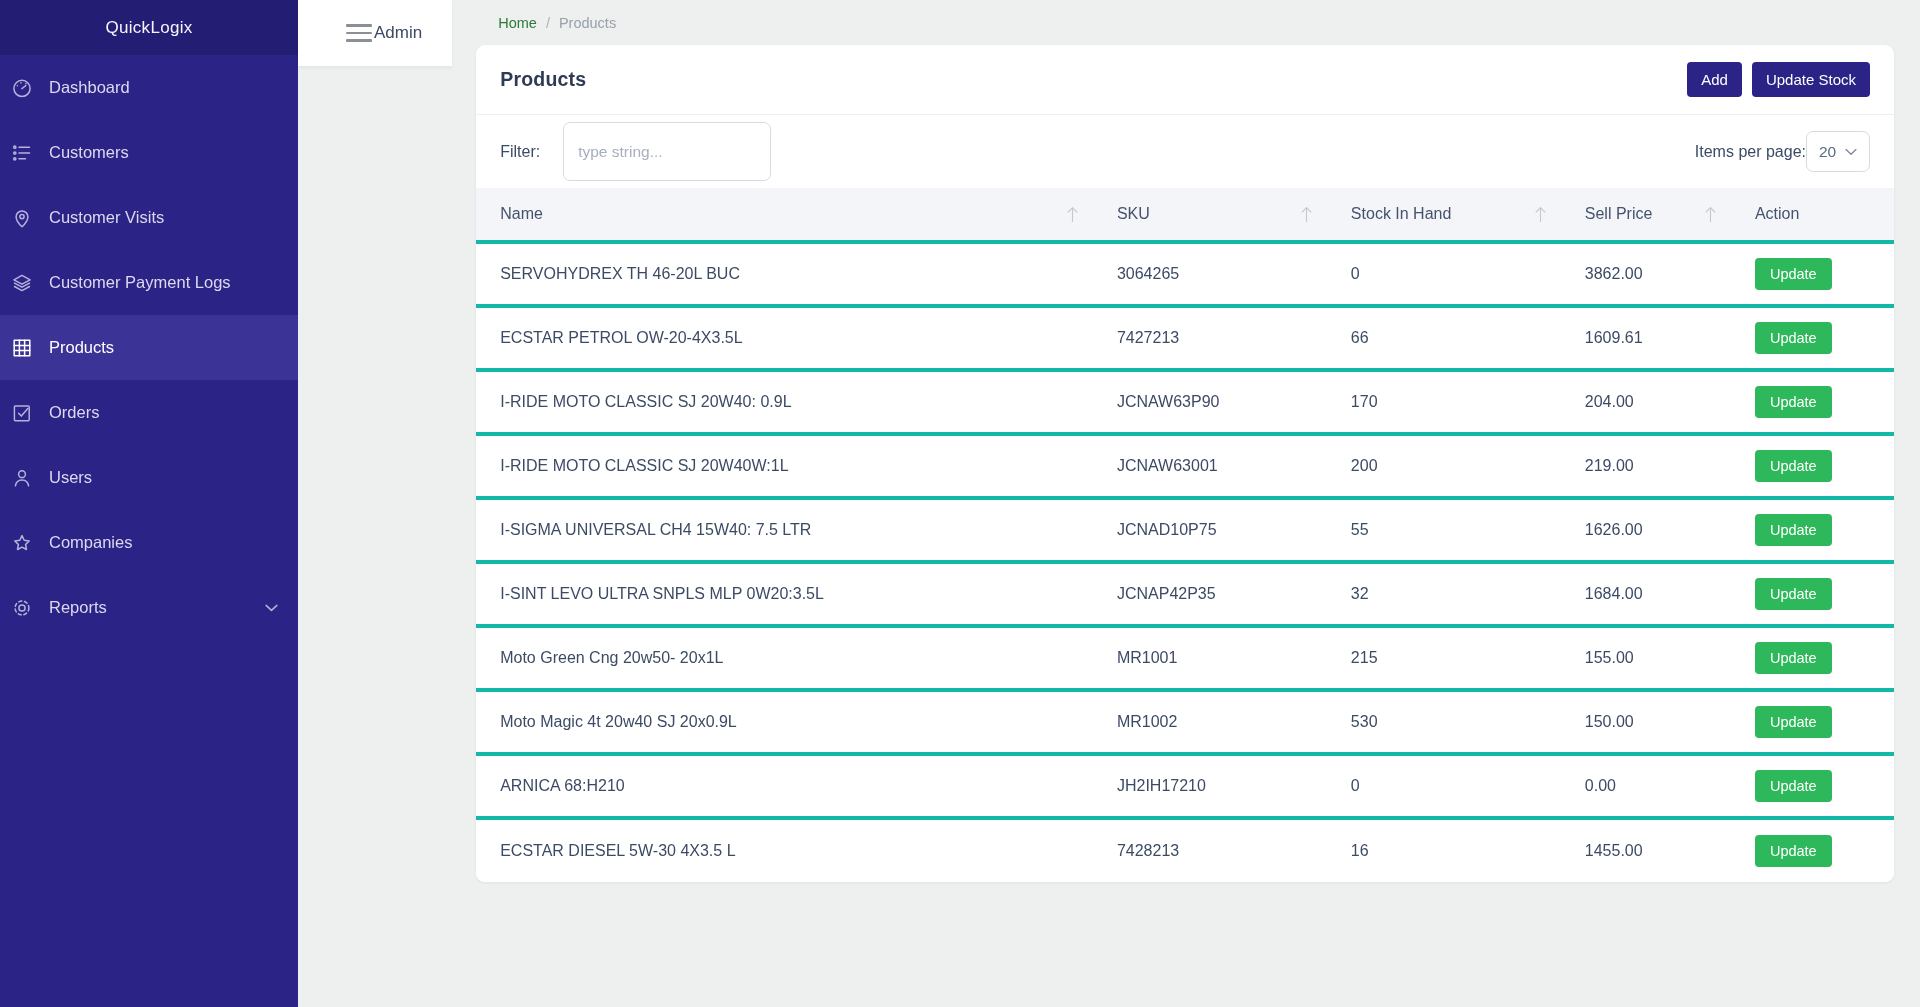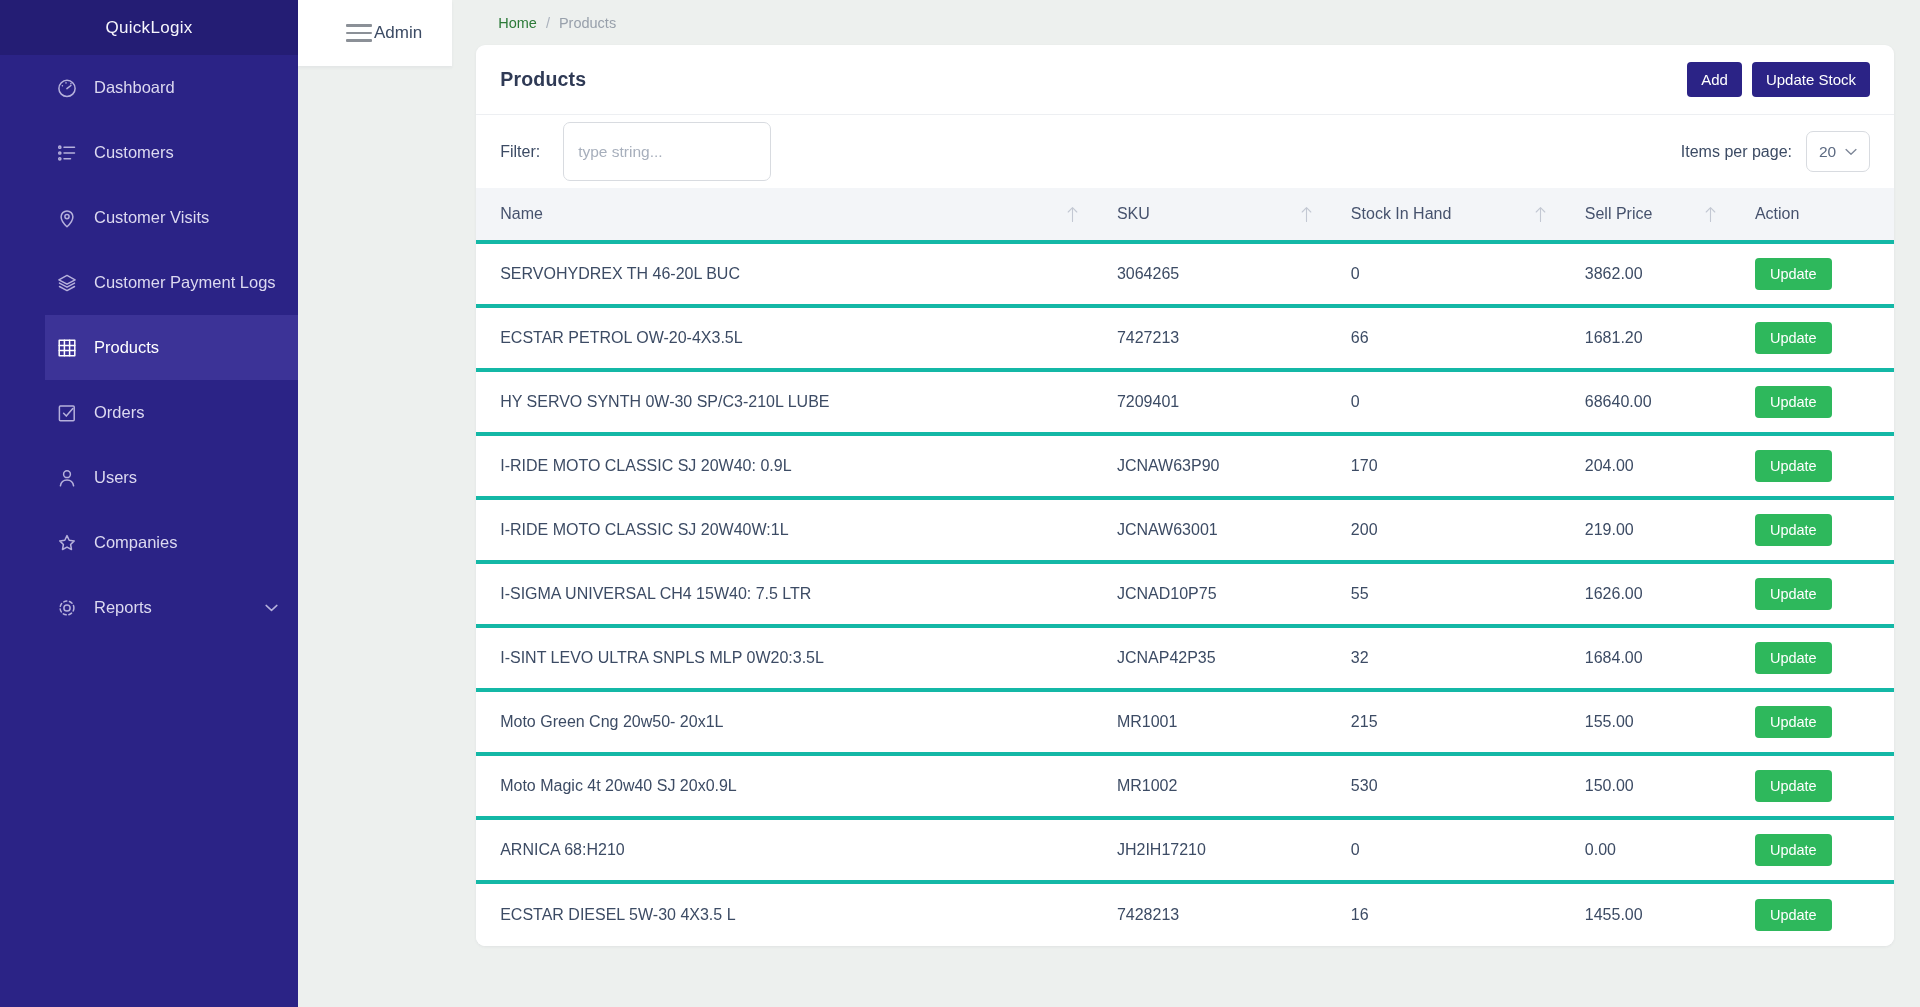--- a/index.html
+++ b/index.html
@@ -7,21 +7,21 @@
     --c-accent:#2b2386; --c-success:#2eb85c; --c-link-green:#2c7a38;
     --c-page-bg:#edf0ee; --c-header-bg:#f3f5f8; --c-text:#3c4b64;
   }
   *{box-sizing:border-box;margin:0;padding:0;}
   html,body{width:1920px;height:1007px;overflow:hidden;}
   body{font-family:"Liberation Sans",sans-serif;display:flex;background:var(--c-page-bg);color:var(--c-text);}
 
   
   .sidebar{width:298px;flex:none;background:var(--c-sidebar);display:flex;flex-direction:column;}
   .brand{height:55px;background:var(--c-brand-band);color:#f6f5fc;display:flex;align-items:center;justify-content:center;font-size:17px;letter-spacing:.3px;cursor:pointer;}
-  .side-nav{list-style:none;margin-left:45px;}
+  .side-nav{list-style:none;}
   .side-item{height:65px;display:flex;align-items:center;padding:0 20px 0 10px;gap:15px;font-size:16.5px;color:#dcd9f0;cursor:pointer;}
   .side-item.active{background:var(--c-sidebar-active);color:#fff;}
   .side-icon{width:24px;height:24px;flex:none;color:#b6b1dc;}
   .side-item.active .side-icon{color:#ffffff;}
   .side-icon svg{width:100%;height:100%;fill:none;stroke:currentColor;stroke-width:1.5;stroke-linecap:round;stroke-linejoin:round;}
   .side-label{flex:1;white-space:nowrap;}
   .side-caret{color:#b6b1dc;display:flex;}
   .side-caret svg{fill:none;stroke:currentColor;stroke-width:1.6;stroke-linecap:round;stroke-linejoin:round;}
 
   
@@ -41,21 +41,21 @@
   .card{margin:1px 26px 0 24px;background:#fff;border-radius:9px;box-shadow:0 1px 3px rgba(50,60,90,.07);overflow:hidden;}
   .card-header{height:70px;display:flex;align-items:center;justify-content:space-between;padding:0 24px;border-bottom:1px solid #edeff2;}
   .card-title{font-size:19.5px;font-weight:700;color:#2f3a55;letter-spacing:.2px;}
   .header-actions{display:flex;gap:10px;border-radius:10px;}
   .btn-primary{background:var(--c-accent);color:#fff;border:none;border-radius:4px;font-size:15px;padding:9px 14px;font-family:inherit;cursor:pointer;}
 
   .toolbar{height:73px;display:flex;align-items:center;justify-content:space-between;padding:0 24px;}
   .filter-group{display:flex;align-items:center;gap:23px;font-size:16px;}
   .filter-input{width:208px;height:59px;border:1px solid #d8dbe0;border-radius:7px;padding:0 14px;font-size:15.5px;color:#3c4b64;font-family:inherit;outline:none;}
   .filter-input::placeholder{color:#a7afbc;}
-  .perpage-group{display:flex;align-items:center;gap:14px;font-size:16px;}
+  .perpage-group{display:flex;align-items:center;font-size:16px;}
   .select{width:64px;height:41px;border:1px solid #d8dbe0;border-radius:7px;display:flex;align-items:center;justify-content:center;gap:9px;color:#5c6a82;font-size:15.5px;cursor:pointer;background:#fff;}
   .select svg{fill:none;stroke:#7e8798;stroke-width:1.6;stroke-linecap:round;stroke-linejoin:round;}
 
   
   table{width:100%;border-collapse:collapse;}
   col.c1{width:43.5%;} col.c2{width:16.5%;} col.c3{width:16.5%;} col.c4{width:12%;} col.c5{width:11.5%;}
   thead th{background:var(--c-header-bg);height:54px;text-align:left;font-weight:500;font-size:16px;color:#46526d;padding:0 14px 0 24px;cursor:pointer;}
   .th-inner{display:flex;align-items:center;justify-content:space-between;}
   .sort-icon{display:flex;color:#c3c8d3;}
   .sort-icon svg{fill:none;stroke:currentColor;stroke-width:1.1;stroke-linecap:round;stroke-linejoin:round;}
@@ -271,31 +271,24 @@
     <td>3064265</td>
     <td>0</td>
     <td>3862.00</td>
     <td><button class="btn-update">Update</button></td>
   </tr>
 
   <tr>
     <td>ECSTAR PETROL OW-20-4X3.5L</td>
     <td>7427213</td>
     <td>66</td>
-    <td>1681.20</td>
-    <td><button class="btn-update">Update</button></td>
-  </tr>
-
-  <tr>
-    <td>HY SERVO SYNTH 0W-30 SP/C3-210L LUBE</td>
-    <td>7209401</td>
-    <td>0</td>
-    <td>68640.00</td>
-    <td><button class="btn-update">Update</button></td>
-  </tr>
+    <td>1609.61</td>
+    <td><button class="btn-update">Update</button></td>
+  </tr>
+
 
   <tr>
     <td>I-RIDE MOTO CLASSIC SJ 20W40: 0.9L</td>
     <td>JCNAW63P90</td>
     <td>170</td>
     <td>204.00</td>
     <td><button class="btn-update">Update</button></td>
   </tr>
 
   <tr>

